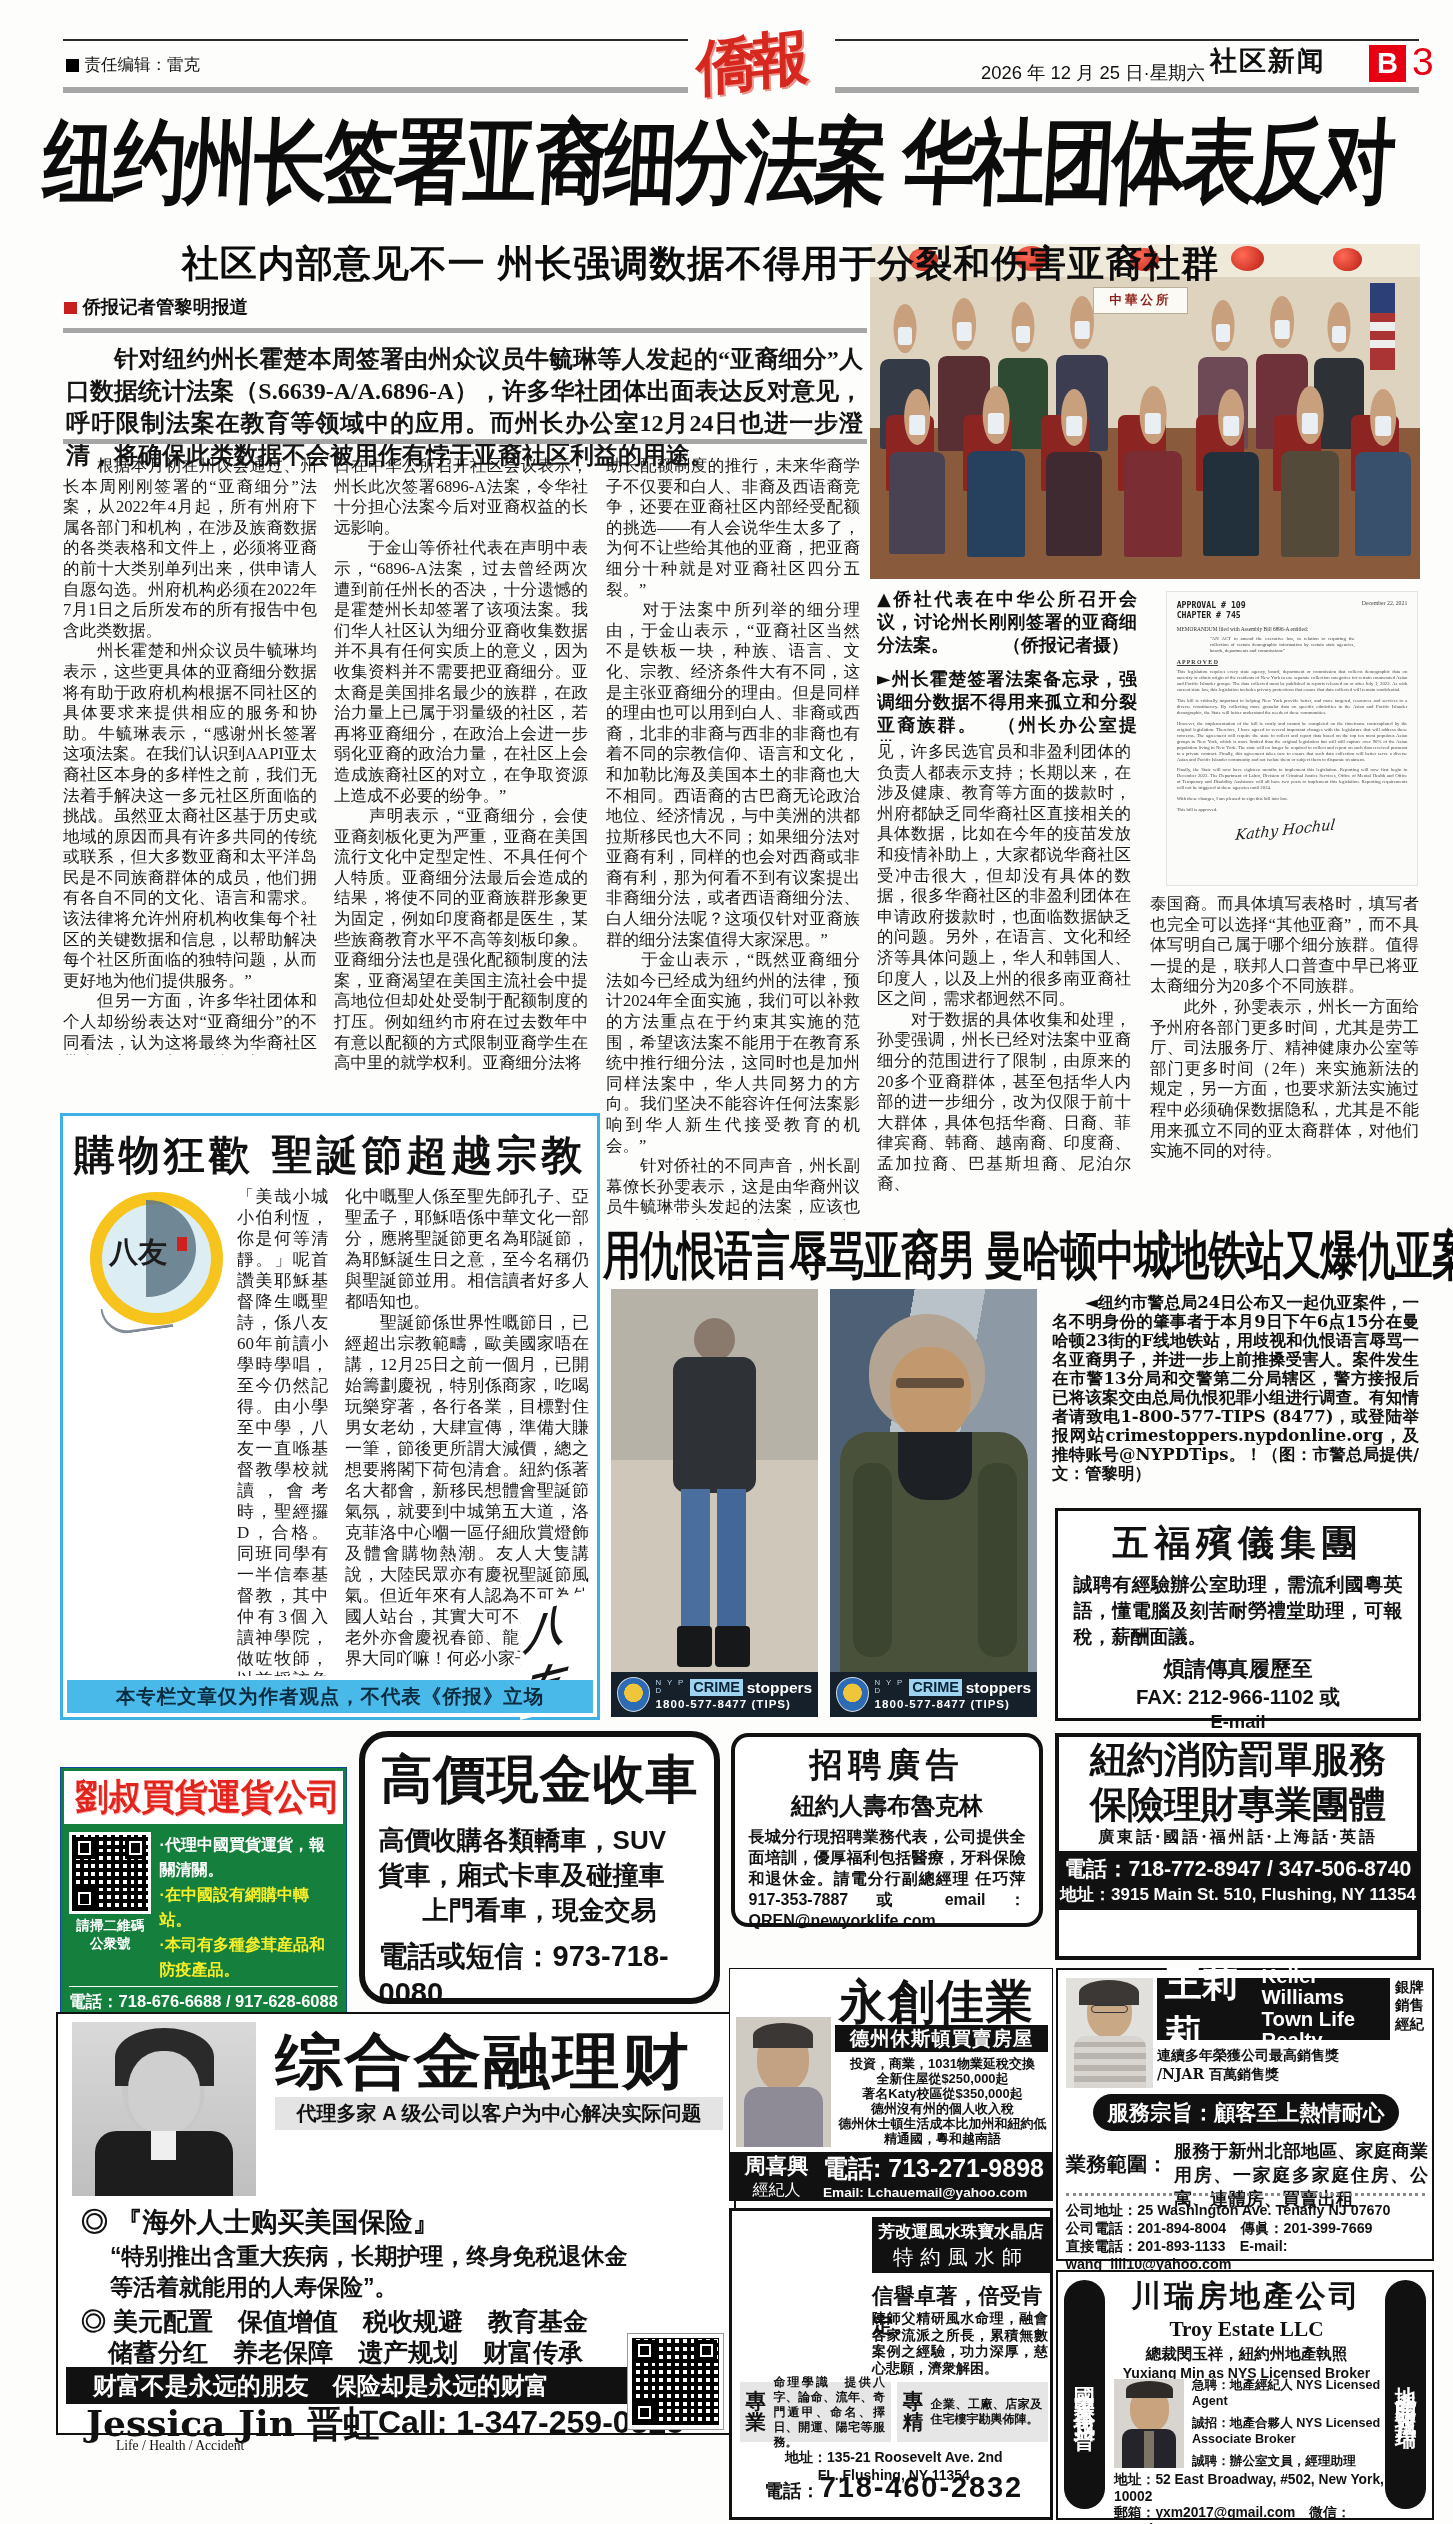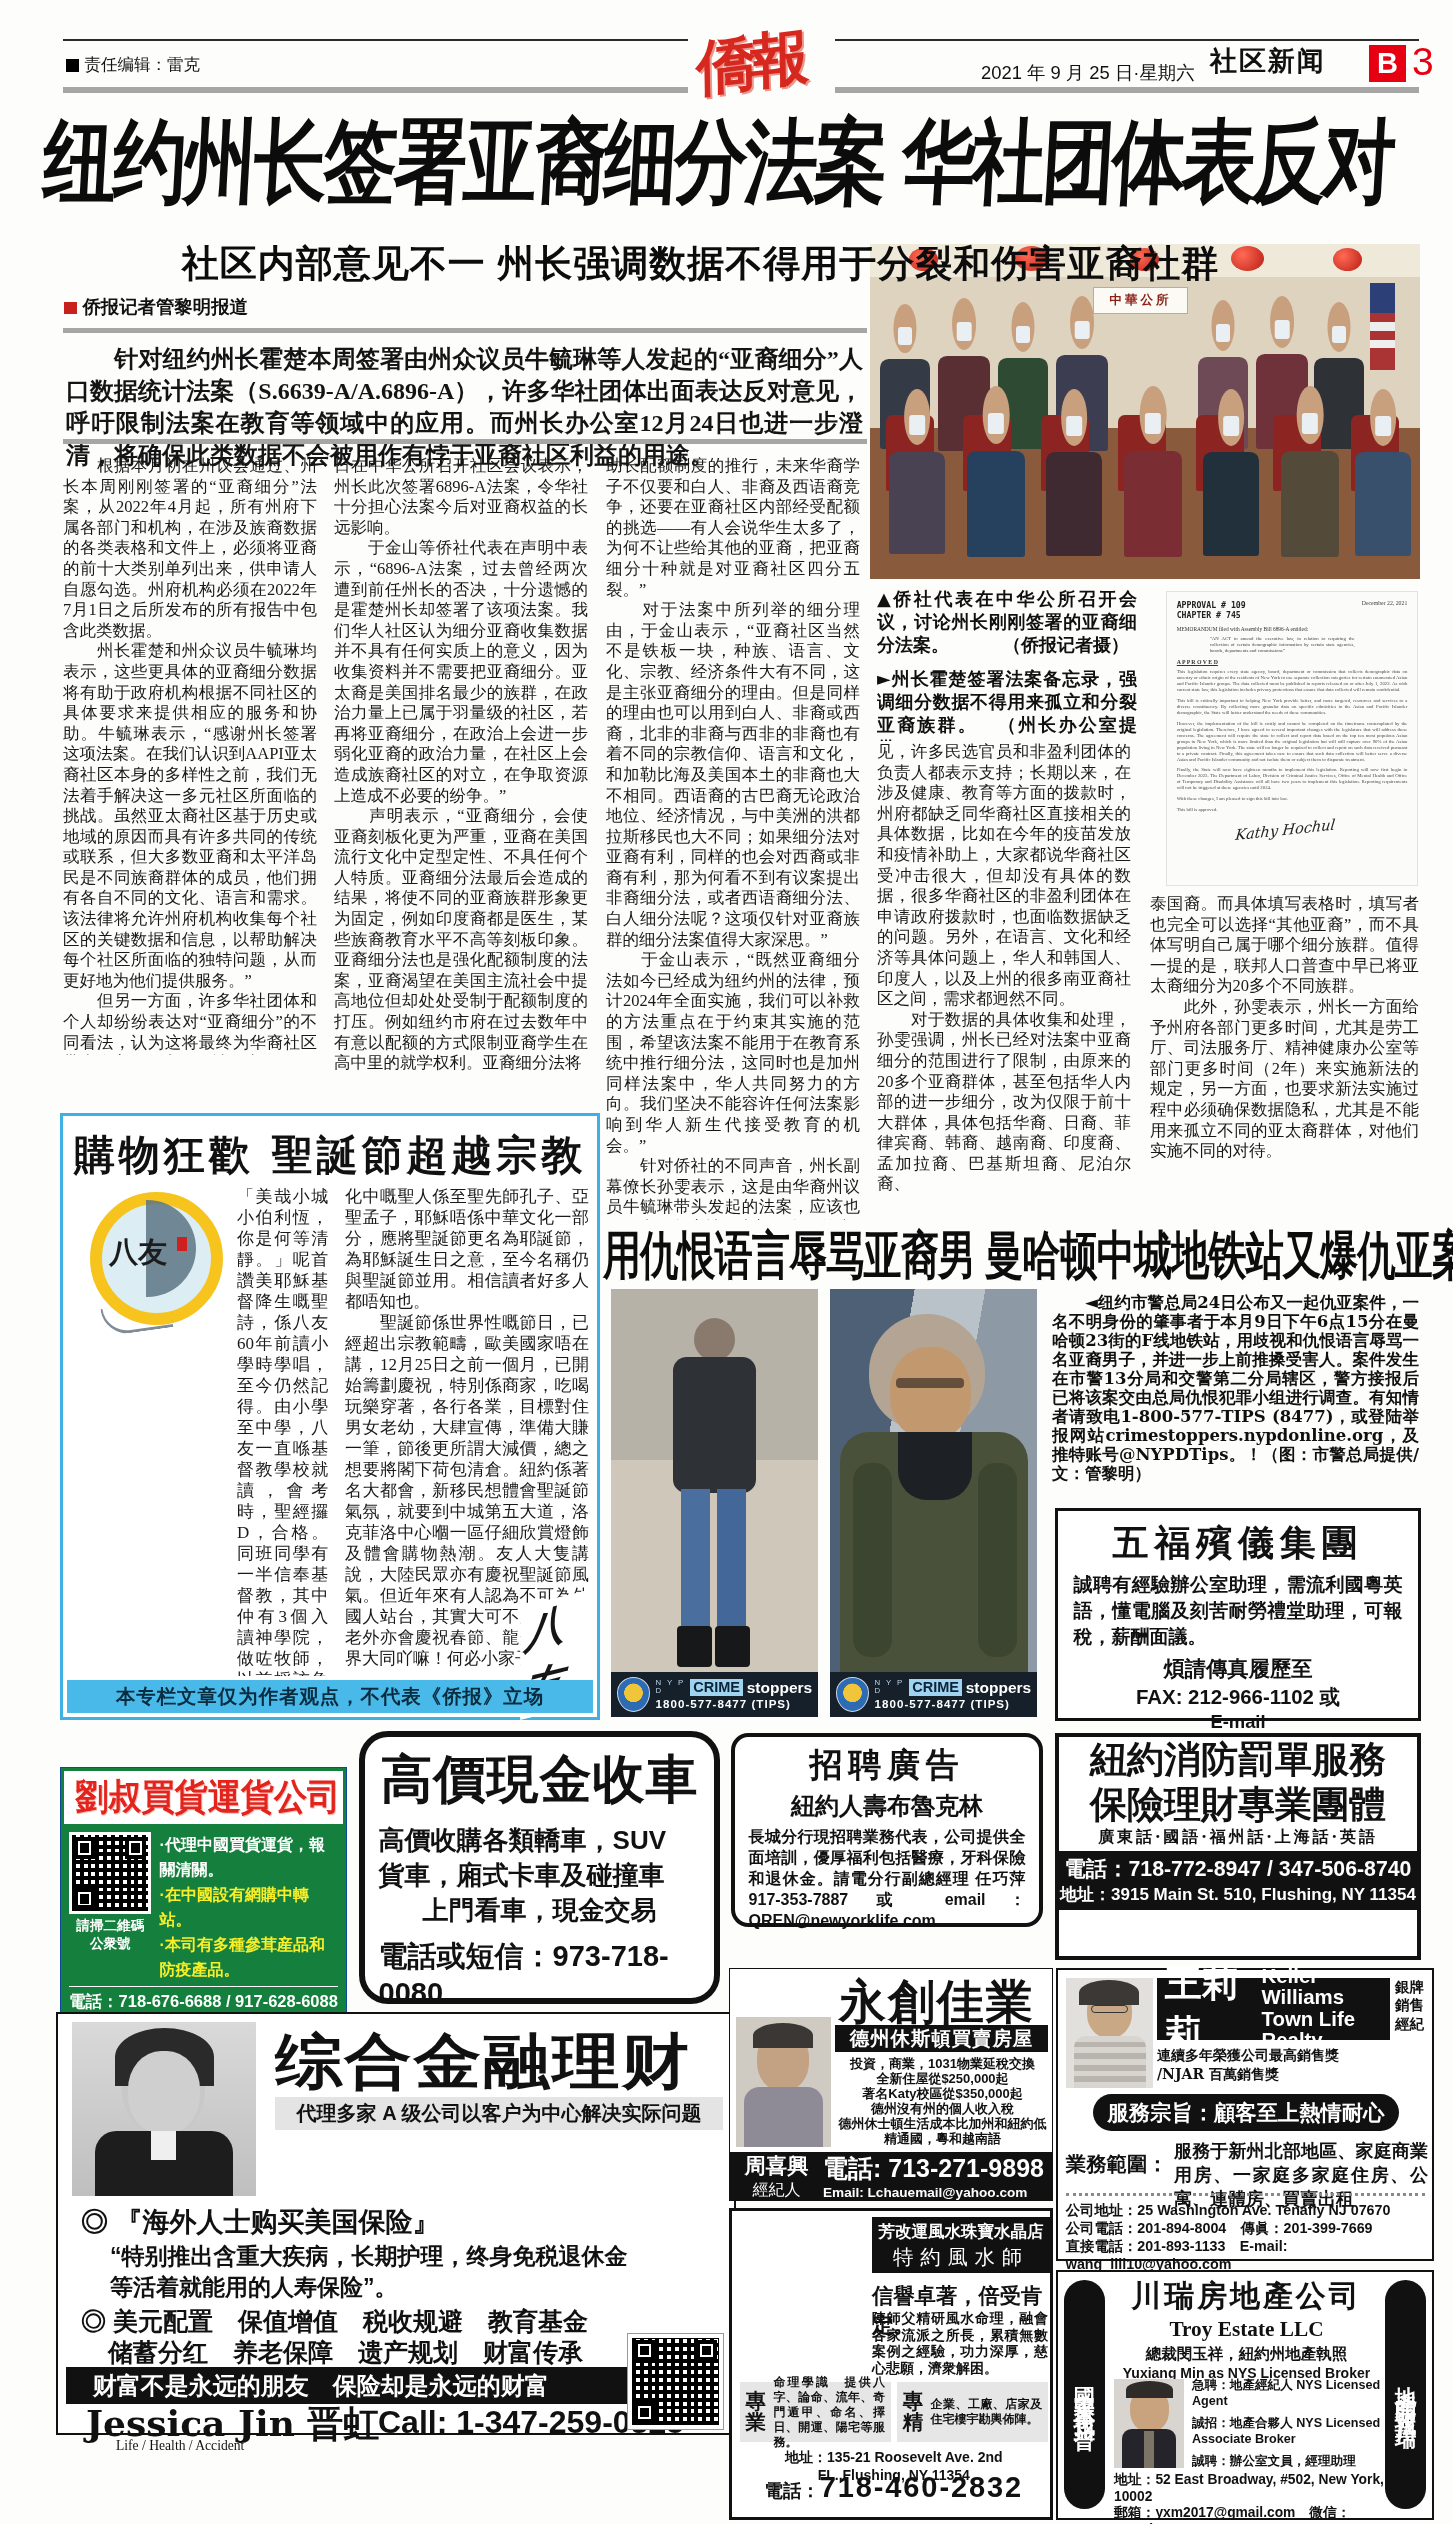--- a/index.html
+++ b/index.html
@@ -50,21 +50,21 @@
   <div class="abs rule" style="left:835px;top:87px;width:584px;height:5.8px;"></div>
 
   <div class="abs" style="left:66px;top:54px;font-size:16.5px;">
     <span class="sq"></span><span>责任编辑：雷克</span>
   </div>
 
   <div class="abs" style="left:692px;top:9.7px;width:145px;height:102px;color:#d6281e;font-family:'DejaVu Serif',serif;font-weight:bold;">
     <span class="abs" style="font-size:60px;transform:rotate(-7deg) skewX(-6deg);letter-spacing:-5.8px;left:3.9px;top:13.6px;text-shadow:1.9px 1.9px 0 #e9978f;">僑報</span>
   </div>
 
-  <div class="abs" style="left:981px;top:60px;font-size:18.4px;">2021 年 9 月 25 日·星期六</div>
+  <div class="abs" style="left:981px;top:60px;font-size:18.4px;">2026 年 12 月 25 日·星期六</div>
   <div class="abs" style="left:1210px;top:43px;font-size:27px;font-weight:bold;letter-spacing:1.9px;text-align:center;">社区新闻</div>
   <div class="abs" style="left:1369px;top:45px;width:37px;height:37px;background:#e60012;color:#fff;font-size:29px;font-weight:bold;display:flex;align-items:center;justify-content:center;">
     <span>B</span>
   </div>
   <div class="abs" style="left:1412px;top:40px;font-size:39px;color:#e60012;">3</div>
 
   <div class="abs" style="left:47px;top:101px;font-size:91px;font-weight:900;letter-spacing:-3.9px;white-space:nowrap;transform:scaleX(0.805) skewX(-4deg);transform-origin:0 0;color:#0c0c0c;">纽约州长签署亚裔细分法案 华社团体表反对</div>
 
   <div class="abs photo" style="left:870px;top:244px;width:550px;height:335px;background:linear-gradient(#ded3bf 0 55%,#8a5a3c 55% 100%);z-index:1;">
     <div class="abs" style="left:0;top:0;width:100%;height:33px;background:#efe9da;"></div>

